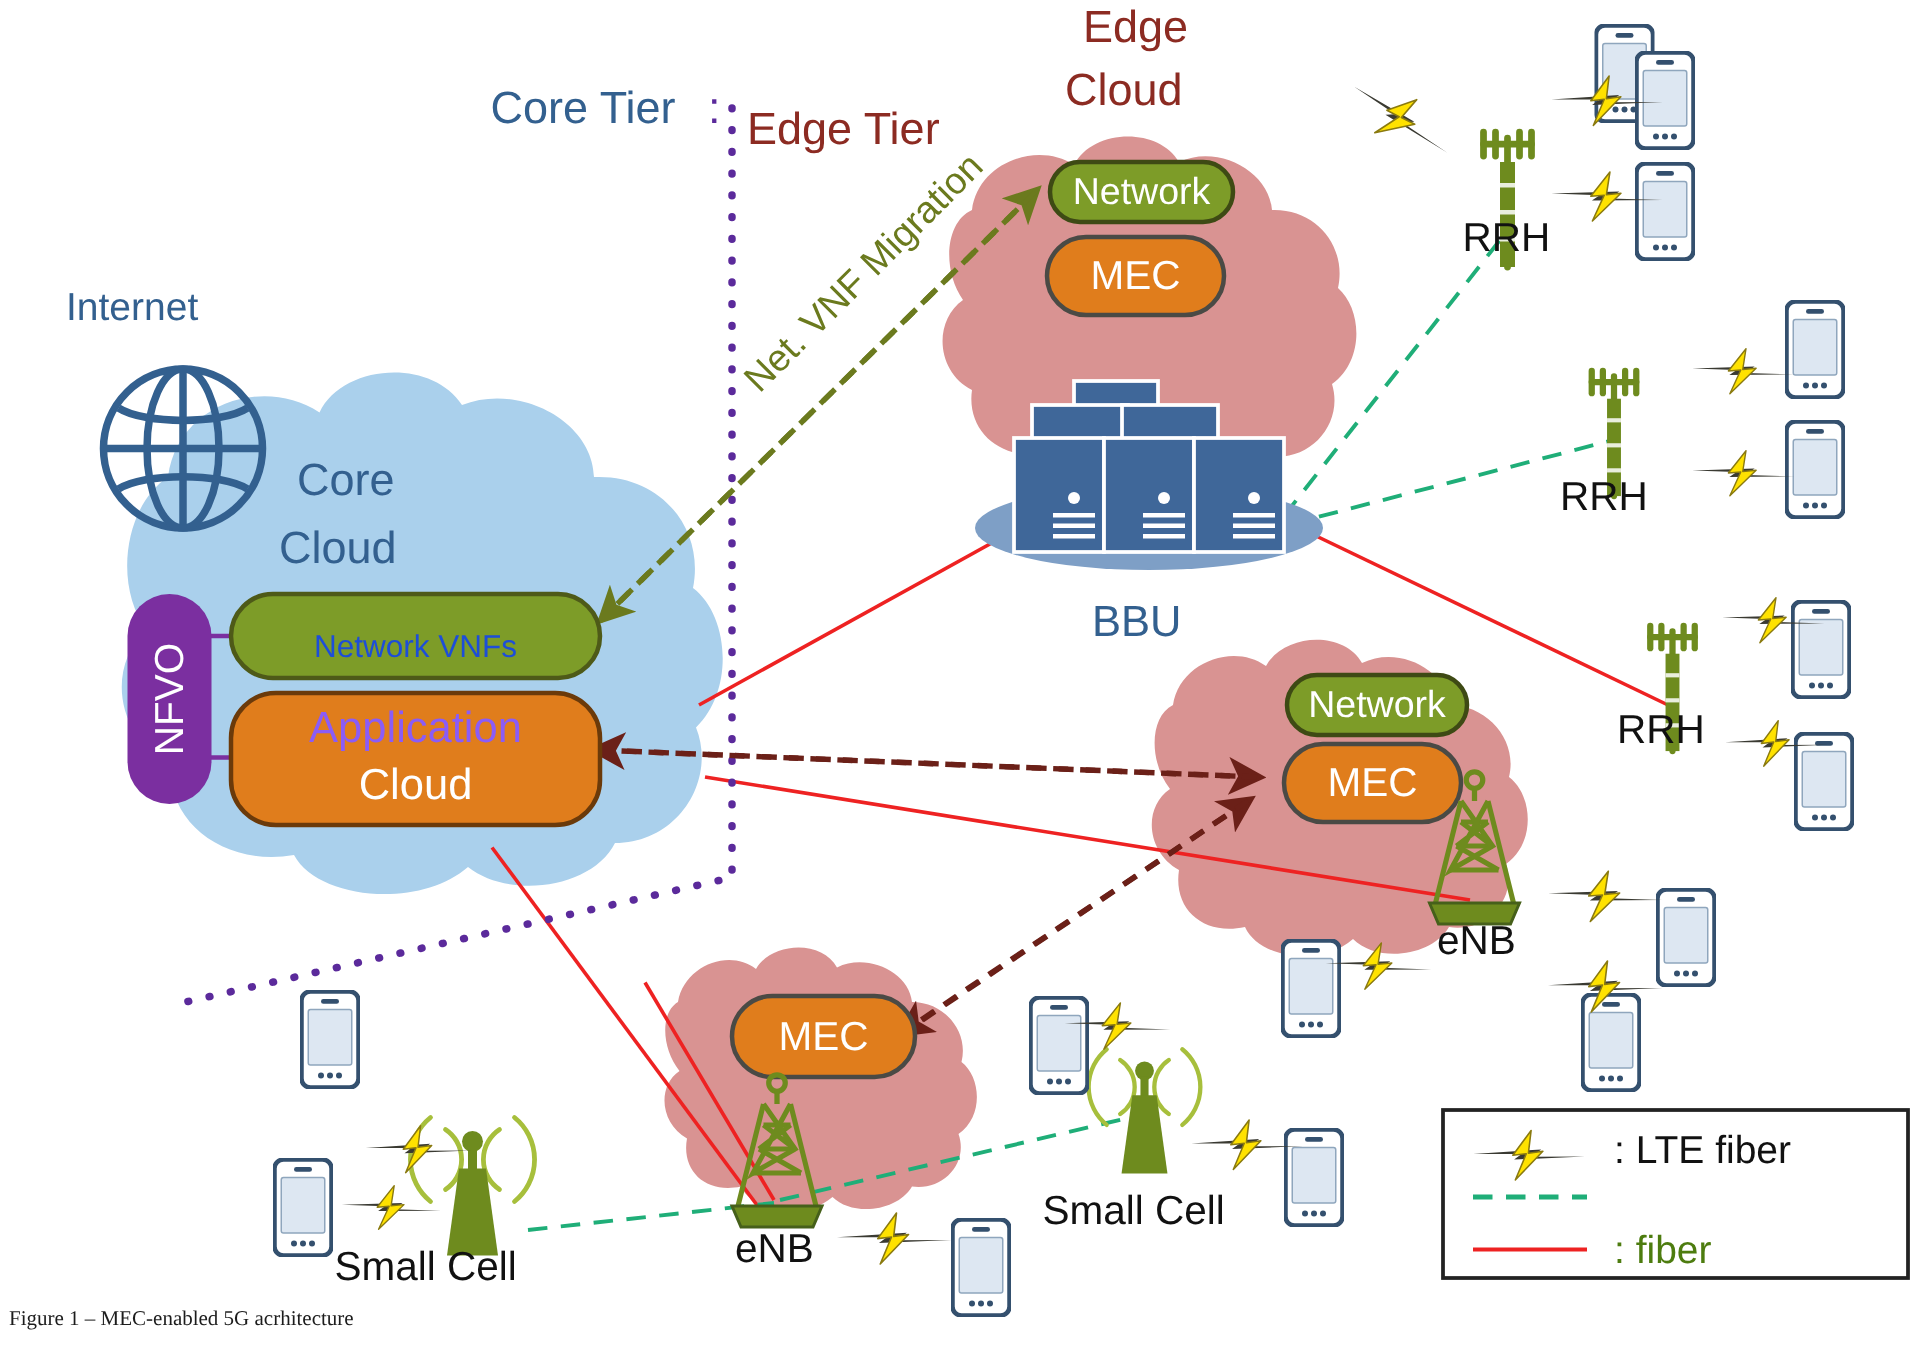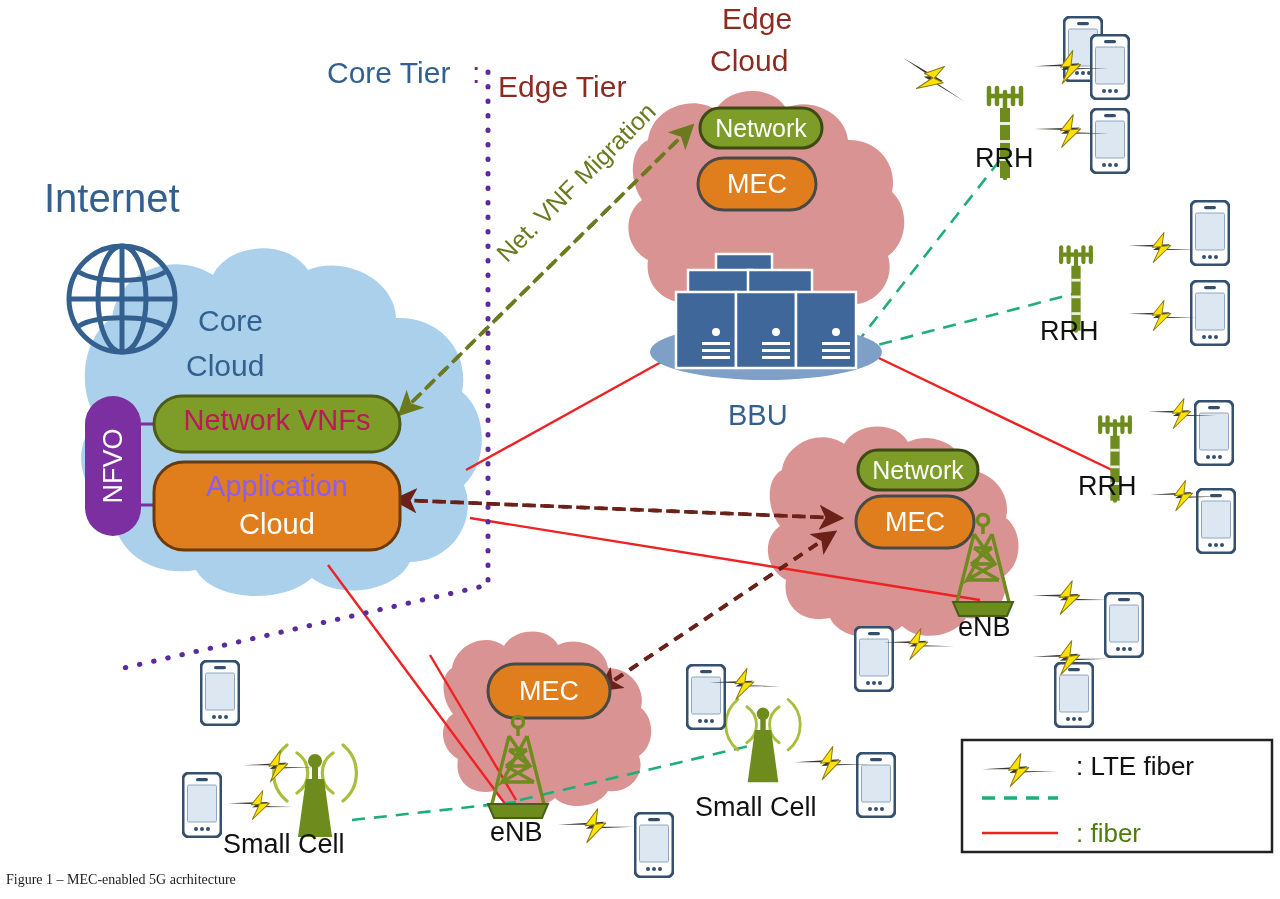--- a/index.html
+++ b/index.html
@@ -253,28 +253,28 @@
   <rect x="962" y="740" width="310" height="112" fill="#ffffff" stroke="#222222" stroke-width="2.5"></rect>
   <use href="#bolt" x="982" y="753" width="74" height="33" transform="rotate(-16,1019,769)"></use>
   <line x1="982" y1="798" x2="1058" y2="798" stroke="#1fae78" stroke-width="3.4" stroke-dasharray="13,9"></line>
   <line x1="982" y1="833" x2="1058" y2="833" stroke="#ee2222" stroke-width="2.6"></line>
 </svg>
 
 <div class="lbl" style="left:327px;top:57px;font-size:30px;color:#33608f;">Core Tier</div>
 <div class="lbl" style="left:472px;top:57px;font-size:30px;color:#5b2a9b;">:</div>
 <div class="lbl" style="left:498px;top:71px;font-size:30px;color:#8c2b22;">Edge Tier</div>
 
-<div class="lbl" style="left:44px;top:177px;font-size:40px;color:#33608f;">Internet</div>
+<div class="lbl" style="left:44px;top:191px;font-size:26px;color:#33608f;">Internet</div>
 
 <div class="lbl" style="left:198px;top:305px;font-size:30px;color:#33608f;">Core</div>
 <div class="lbl" style="left:186px;top:350px;font-size:30px;color:#33608f;">Cloud</div>
 
 <div class="lbl" style="left:113px;top:466px;font-size:27px;color:#ffffff;transform:translate(-50%,-50%) rotate(-90deg);">NFVO</div>
 
-<div class="lbl" style="left:277px;top:420px;font-size:29px;color:#be185d;transform:translate(-50%,-50%);">Network VNFs</div>
+<div class="lbl" style="left:277px;top:432px;font-size:21px;color:#1d4ed8;transform:translate(-50%,-50%);">Network VNFs</div>
 <div class="lbl" style="left:277px;top:486px;font-size:29px;color:#8b5cf6;transform:translate(-50%,-50%);">Application</div>
 <div class="lbl" style="left:277px;top:524px;font-size:29px;color:#ffffff;transform:translate(-50%,-50%);">Cloud</div>
 
 <div class="lbl" style="left:722px;top:3px;font-size:30px;color:#8c2b22;">Edge</div>
 <div class="lbl" style="left:710px;top:45px;font-size:30px;color:#8c2b22;">Cloud</div>
 <div class="lbl" style="left:761px;top:128px;font-size:25px;color:#ffffff;transform:translate(-50%,-50%);">Network</div>
 <div class="lbl" style="left:757px;top:184px;font-size:27px;color:#ffffff;transform:translate(-50%,-50%);">MEC</div>
 
 <div class="lbl" style="left:918px;top:470px;font-size:25px;color:#ffffff;transform:translate(-50%,-50%);">Network</div>
 <div class="lbl" style="left:915px;top:522px;font-size:27px;color:#ffffff;transform:translate(-50%,-50%);">MEC</div>

